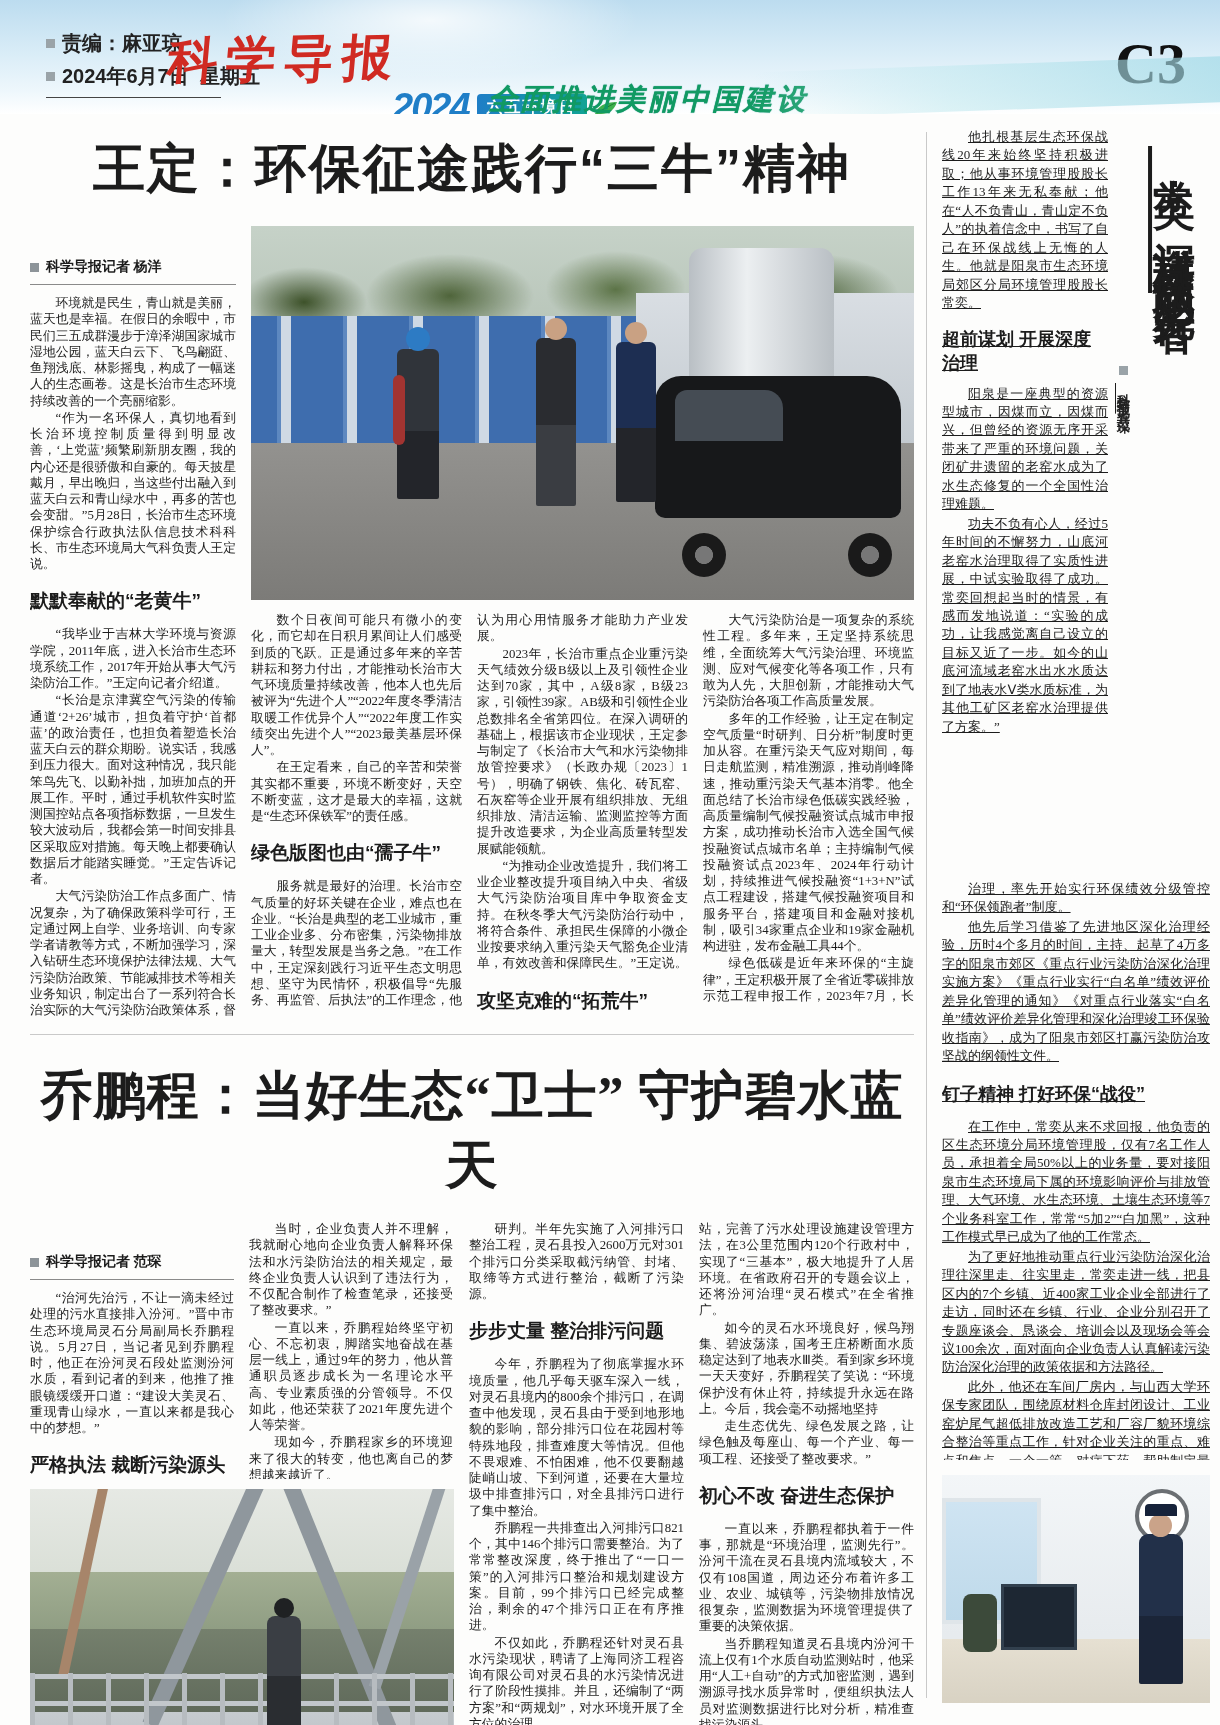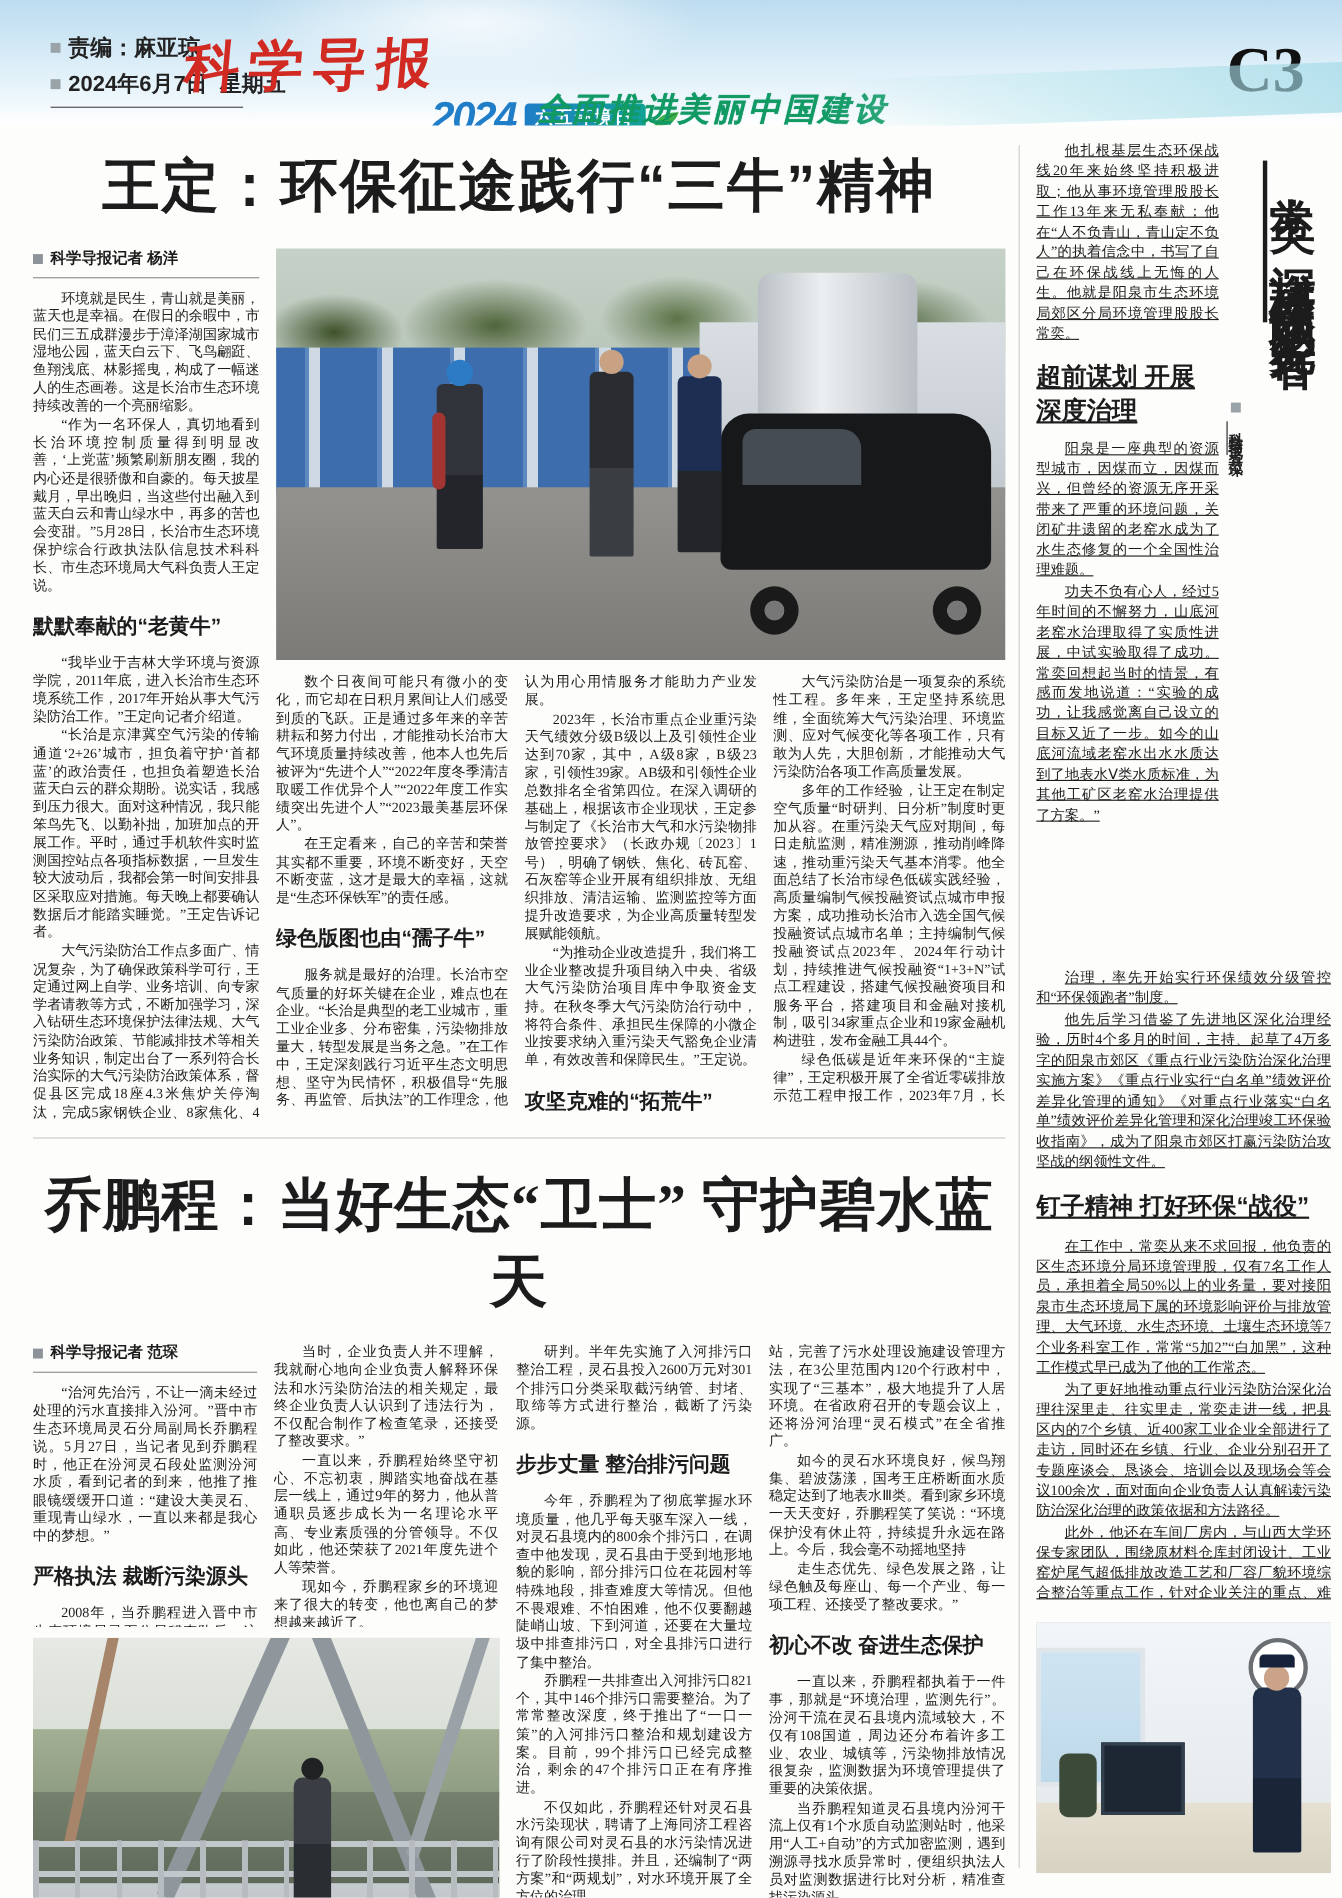--- a/index.html
+++ b/index.html
@@ -24,21 +24,21 @@
   
   .content{position:absolute;left:30px;top:118px;width:1160px;}
   .main{position:absolute;left:0;top:0;width:884px;}
   .vsep{position:absolute;left:896px;top:14px;width:1px;height:1566px;background:#c9c9c9;}
   .sidebar{position:absolute;left:912px;top:10px;width:268px;height:1575px;overflow:hidden;text-decoration:underline;}
 
   
   h1{margin:0;text-align:center;}
   .h-a1{font-family:"Liberation Sans",sans-serif;font-weight:900;font-size:52px;letter-spacing:2px;margin:16px 0 22px;}
   .h-a2{font-family:"Liberation Serif",serif;font-weight:900;font-size:52px;letter-spacing:1px;margin:26px 0 20px;}
-  .byline{display:flex;align-items:center;font-family:Liberation Sans, sans-serif;font-weight:bold;font-size:14px;border-bottom:1px solid #8a8a8a;padding-bottom:8px;margin-bottom:10px;}
+  .byline{display:flex;align-items:center;font-family:Liberation Serif, serif;font-weight:bold;font-size:14px;border-bottom:1px solid #8a8a8a;padding-bottom:8px;margin-bottom:10px;margin-top:32px;}
   .byline .sq{background:#8d9499;}
   .flow p{margin:0 0 1px;text-indent:2em;font-size:12.8px;line-height:1.27;text-align:justify;}
   .flow h3.sub{font-family:"Liberation Sans",sans-serif;font-weight:900;font-size:19px;margin:16px 0 12px;text-indent:0;}
   .cols3{column-count:3;column-gap:15px;height:404px;overflow:hidden;}
   .cols2{column-count:2;column-gap:15px;height:588px;overflow:hidden;}
 
   .a1-body{display:flex;gap:15px;}
   .a1-c1{width:206px;height:792px;overflow:hidden;flex:0 0 auto;}
   .a1-right{flex:1;min-width:0;}
 
@@ -96,29 +96,29 @@
   .ph3 .mon{left:22%;top:48%;width:26%;height:26%;background:#1d2733;border:3px solid #32404e;}
   .ph3 .seat{left:8%;top:52%;width:34px;height:58px;background:#3c4a3a;border-radius:8px;}
   .ph3 .cop{right:10%;top:26%;width:44px;height:150px;background:linear-gradient(#223049 0 55%,#1b2538 55%);border-radius:9px 9px 2px 2px;}
   .ph3 .cop::before{content:"";position:absolute;left:10px;top:-20px;width:23px;height:23px;border-radius:50%;background:#caa389;}
   .ph3 .cop::after{content:"";position:absolute;left:6px;top:-30px;width:32px;height:12px;background:#16223a;border-radius:4px 4px 0 0;}
 
   
   .sb-top{display:flex;height:742px;overflow:hidden;}
   .sb-text{width:166px;flex:0 0 auto;}
   .sb-text p{font-size:13px;line-height:1.42;}
-  .sb-text h3.sub{font-size:23px;margin:14px 0 10px;}
+  .sb-text h3.sub{font-size:18px;margin:14px 0 10px;}
   .sb-mid{width:30px;flex:0 0 auto;display:flex;justify-content:center;}
   .v-byline{writing-mode:vertical-rl;font-family:"Liberation Sans",sans-serif;font-weight:bold;font-size:13px;margin-top:238px;letter-spacing:3px;color:#222;}
   .v-byline .sq{width:9px;height:9px;margin:0 0 8px 0;}
   .sb-headcol{flex:1;display:flex;justify-content:center;}
   .v-head{writing-mode:vertical-rl;font-family:"Liberation Serif",serif;font-weight:900;font-size:42px;letter-spacing:7px;line-height:1.05;margin-top:18px;}
   .sb-full{margin-top:10px;height:580px;overflow:hidden;}
   .sb-full p{font-size:13px;line-height:1.42;}
-  .sb-full h3.sub{font-size:22px;margin:16px 0 12px;}
+  .sb-full h3.sub{font-size:18px;margin:16px 0 12px;}
   .sb-photo{position:absolute;left:0;bottom:0;}
 </style>
 </head>
 <body>
 
 <div class="band">
   <div class="edmeta">
     <div class="row">
         <span class="sq"></span>
         <span>责编：麻亚琼</span>

